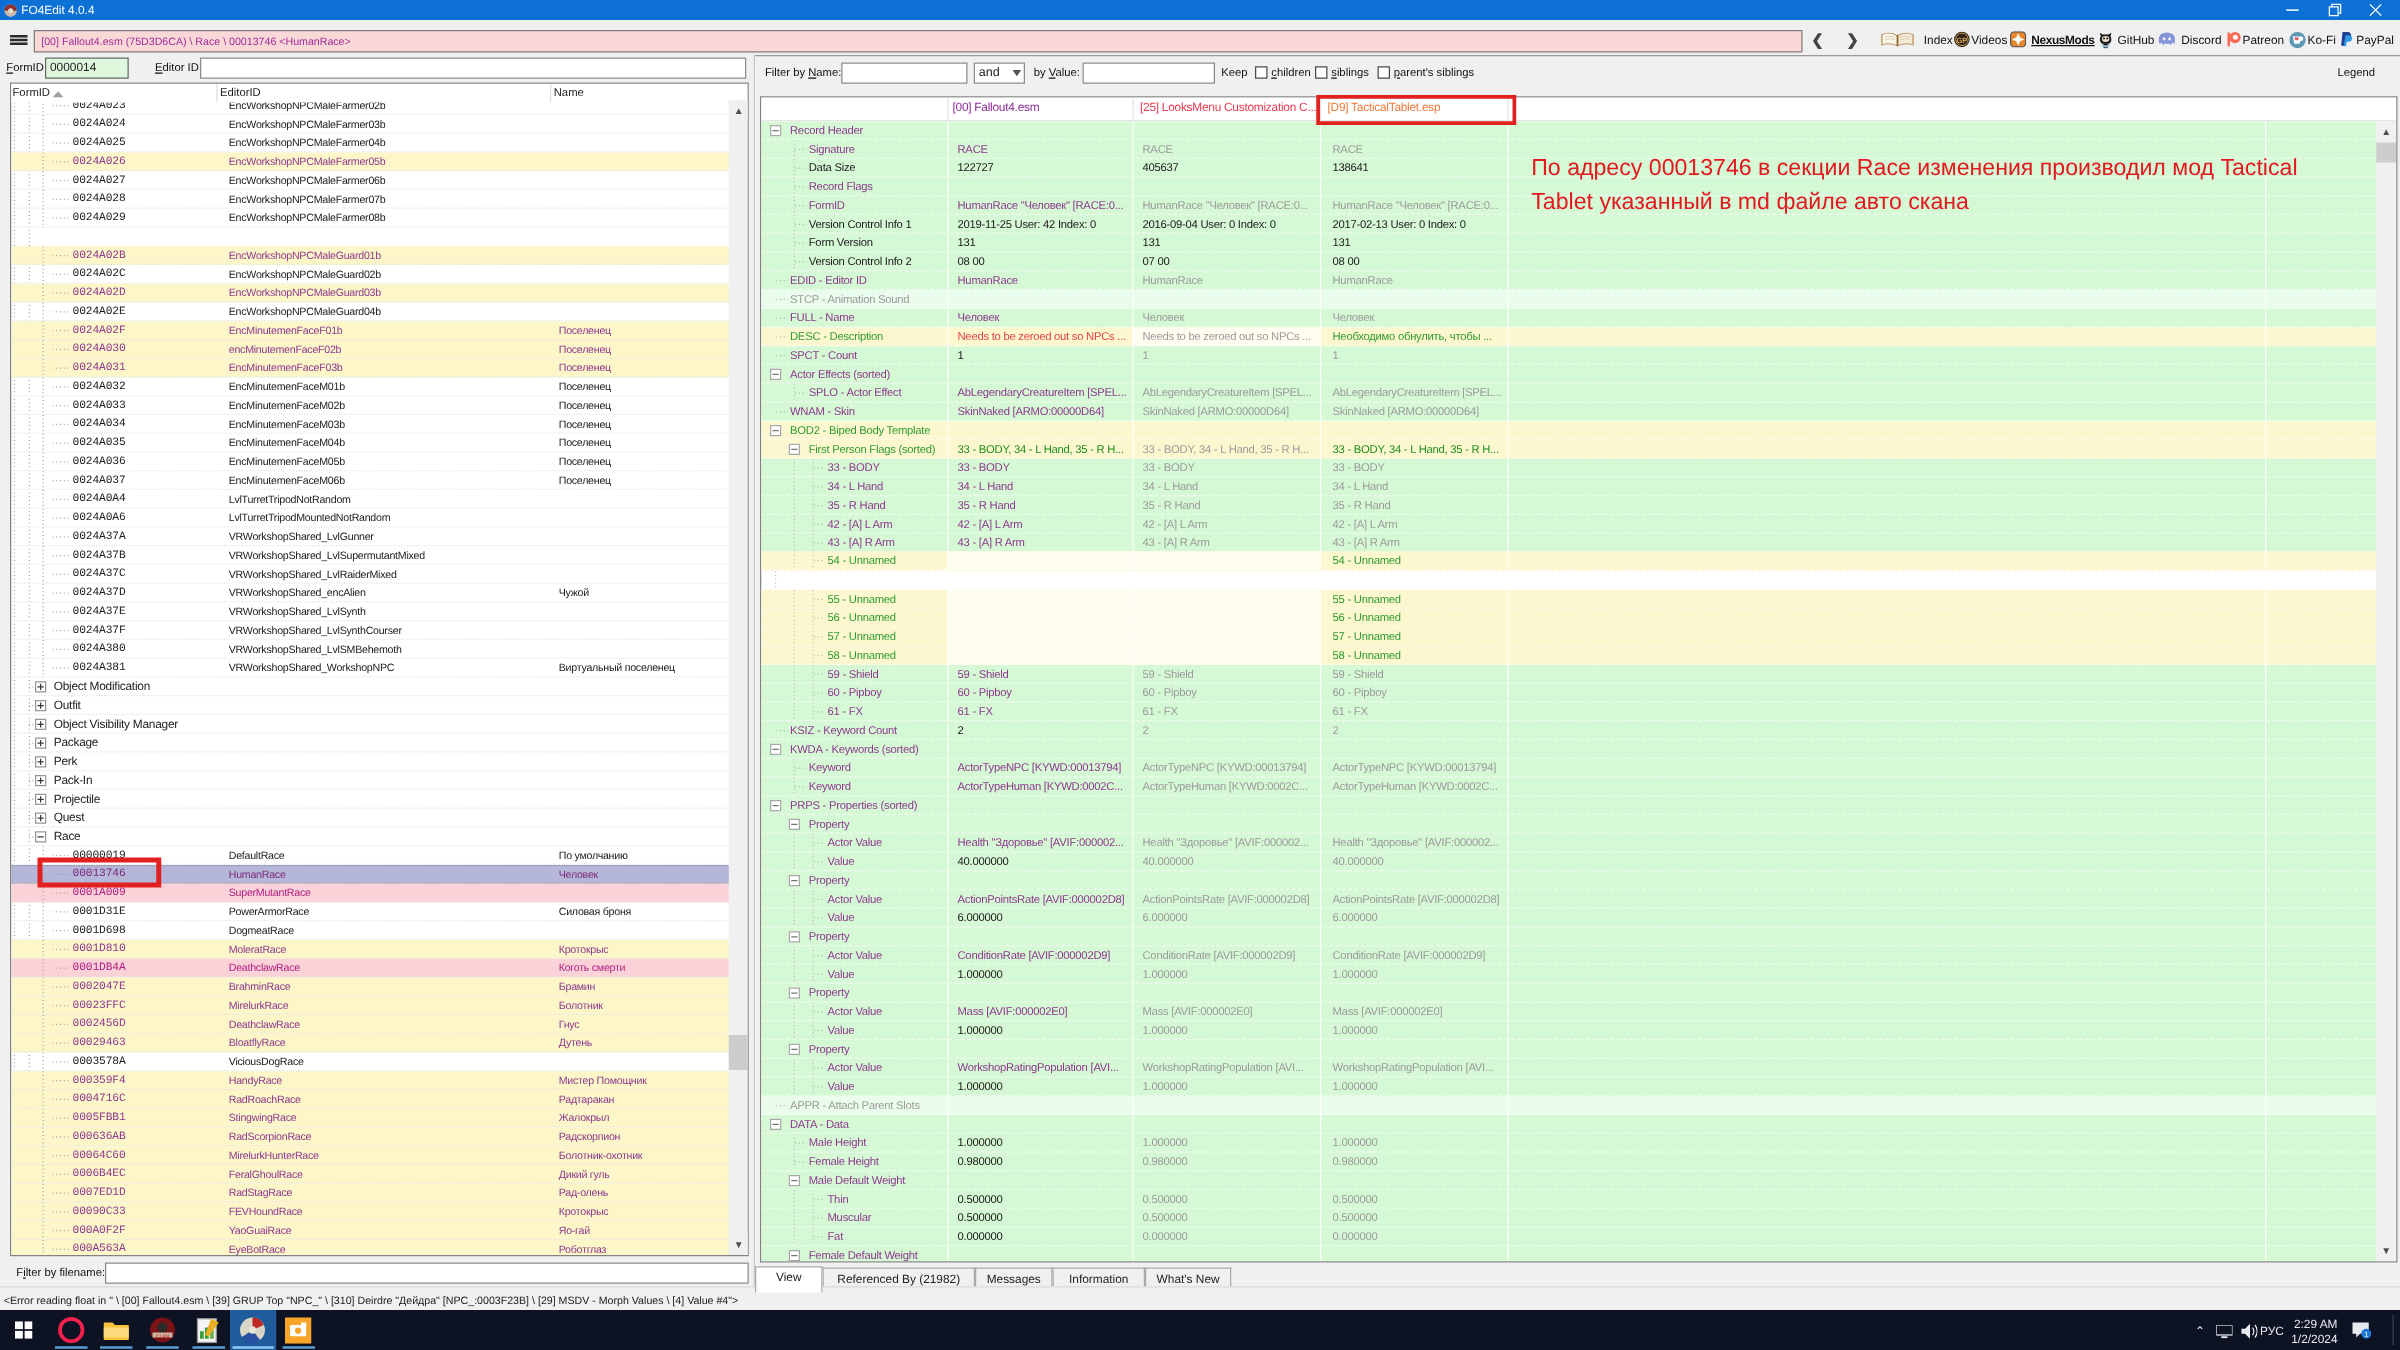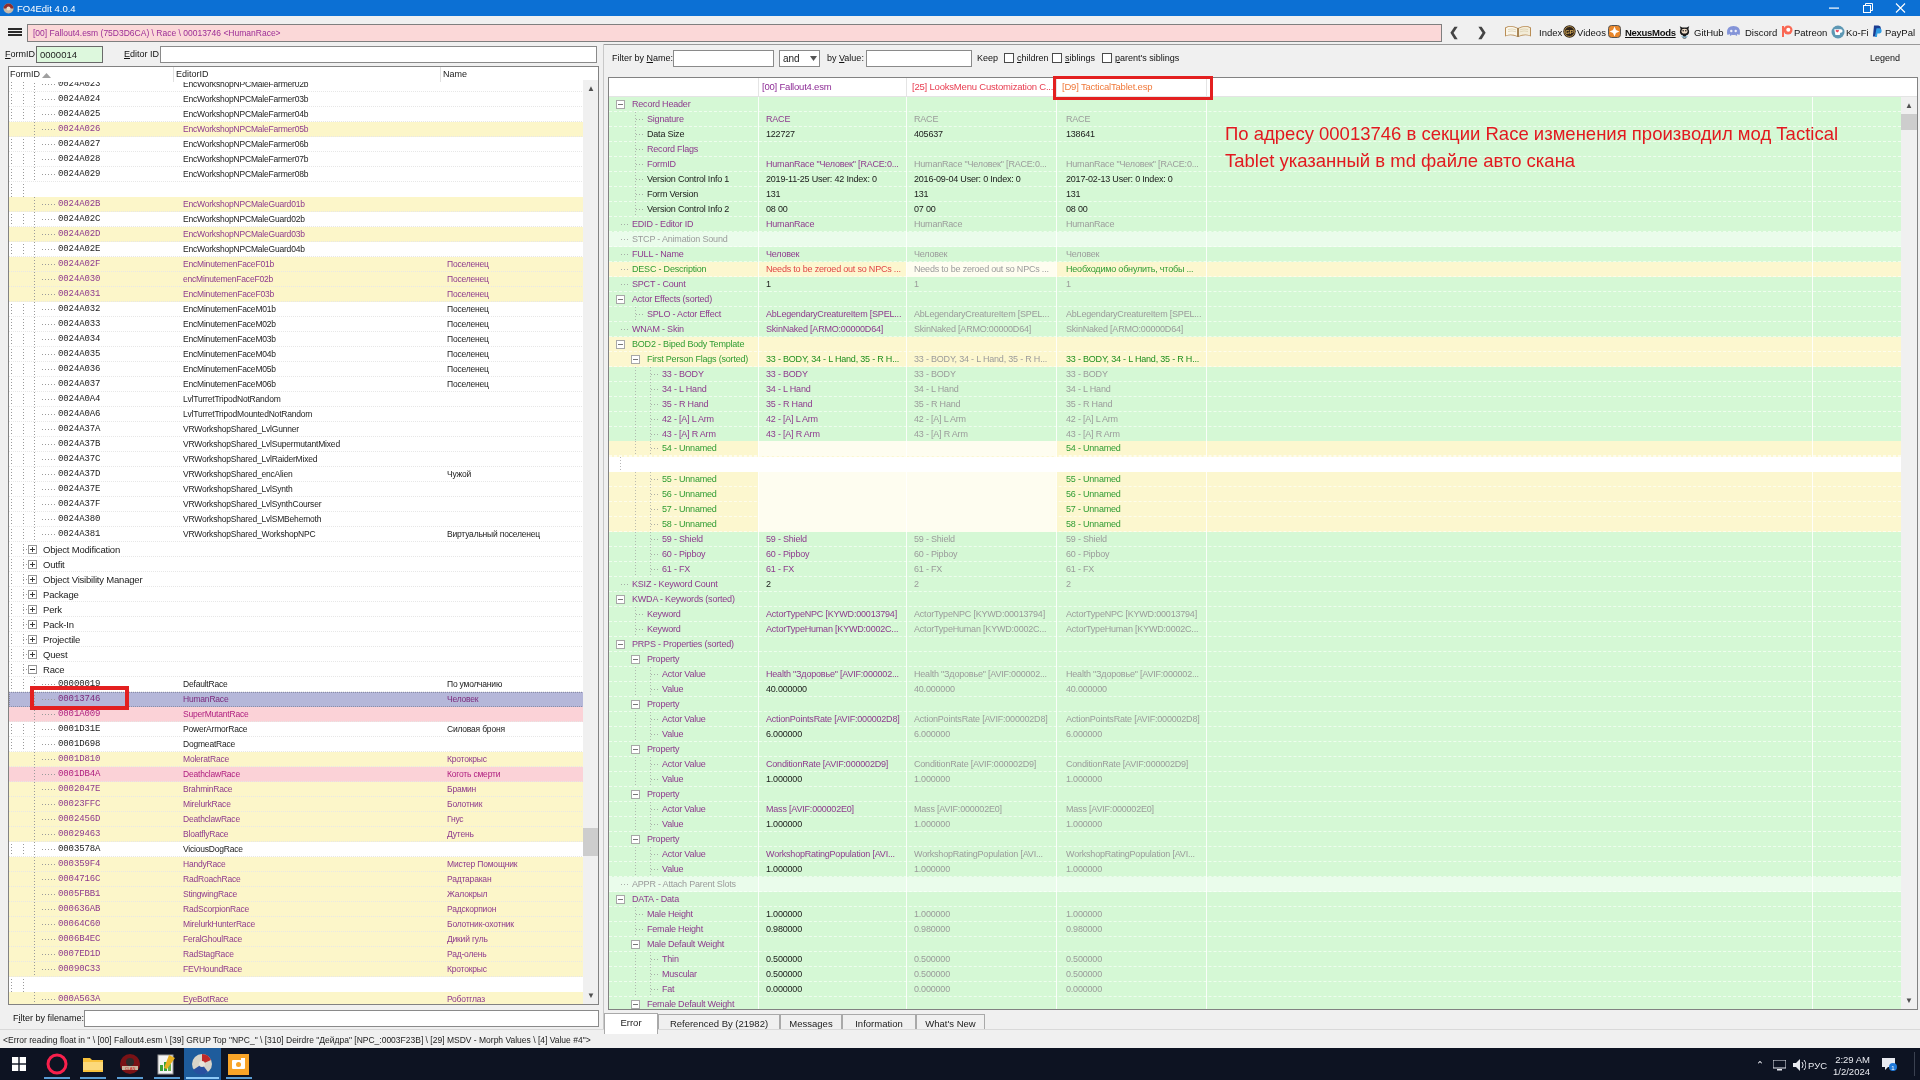--- a/index.html
+++ b/index.html
@@ -537,20 +537,27 @@
         <span class="eid">RadStagRace</span>
         <span class="nm">Рад-олень</span>
       </div>
 <div class="lrow y" style="top:880px">
         <span class="vline" style="left:25px;top:0;height:15px"></span>
         <span class="stub" style="left:33px;width:13px"></span>
         <span class="fid">00090C33</span>
         <span class="eid">FEVHoundRace</span>
         <span class="nm">Кротокрыс</span>
       </div>
+<div class="lrow y" style="top:895px">
+        <span class="vline" style="left:25px;top:0;height:15px"></span>
+        <span class="stub" style="left:33px;width:13px"></span>
+        <span class="fid">000A0F2F</span>
+        <span class="eid">YaoGuaiRace</span>
+        <span class="nm">Яо-гай</span>
+      </div>
 <div class="lrow y" style="top:910px">
         <span class="vline" style="left:25px;top:0;height:15px"></span>
         <span class="stub" style="left:33px;width:13px"></span>
         <span class="fid">000A563A</span>
         <span class="eid">EyeBotRace</span>
         <span class="nm">Роботглаз</span>
       </div>
 </div>
 <div class="a sb" style="left:574px;top:13px;width:16px;height:924px"></div>
 <div class="sbbtn" style="left:574px;top:13px">▲</div>
@@ -1360,21 +1367,21 @@
         <span class="rsep" style="left:1203px"></span>
       </div>
 </div>
 <div class="a sb" style="left:1292px;top:19px;width:16px;height:912px"></div>
 <div class="sbbtn" style="left:1292px;top:19px">▲</div>
 <div class="sbbtn" style="left:1292px;top:914px">▼</div>
 <div class="sbthumb" style="left:1292px;top:36px;height:16px"></div>
 </div>
 <div class="a redrect" style="left:1053px;top:76px;width:160px;height:24px"></div>
 <div class="a annot">По адресу 00013746 в секции Race изменения производил мод Tactical<br>Tablet указанный в md файле авто скана</div>
-<div class="tab tabact" style="left:604px;width:54px">Error</div>
+<div class="tab tabact" style="left:604px;width:54px">View</div>
 <div class="tab" style="left:658px;width:122px">Referenced By (21982)</div>
 <div class="tab" style="left:780px;width:62px">Messages</div>
 <div class="tab" style="left:842px;width:74px">Information</div>
 <div class="tab" style="left:916px;width:69px">What's New</div>
 <div class="a lbl" style="left:13px;top:1013px">F<u>i</u>lter by filename:</div>
 <div class="a tb" style="left:84px;top:1010px;width:515px"></div>
 <div class="a" style="left:0;top:1029px;width:1920px;height:19px;background:#f0f0f0;border-top:1px solid #d9d9d9"></div>
 <div class="a" style="left:3px;top:1035px;font-size:8.5px;letter-spacing:0px;color:#1b1b1b;white-space:nowrap">&lt;Error reading float in " \ [00] Fallout4.esm \ [39] GRUP Top "NPC_" \ [310] Deirdre "Дейдра" [NPC_:0003F23B] \ [29] MSDV - Morph Values \ [4] Value #4"&gt;</div>
 <div class="a taskbar"></div>
 <svg class="a" style="left:12px;top:1057px" width="14" height="14">

